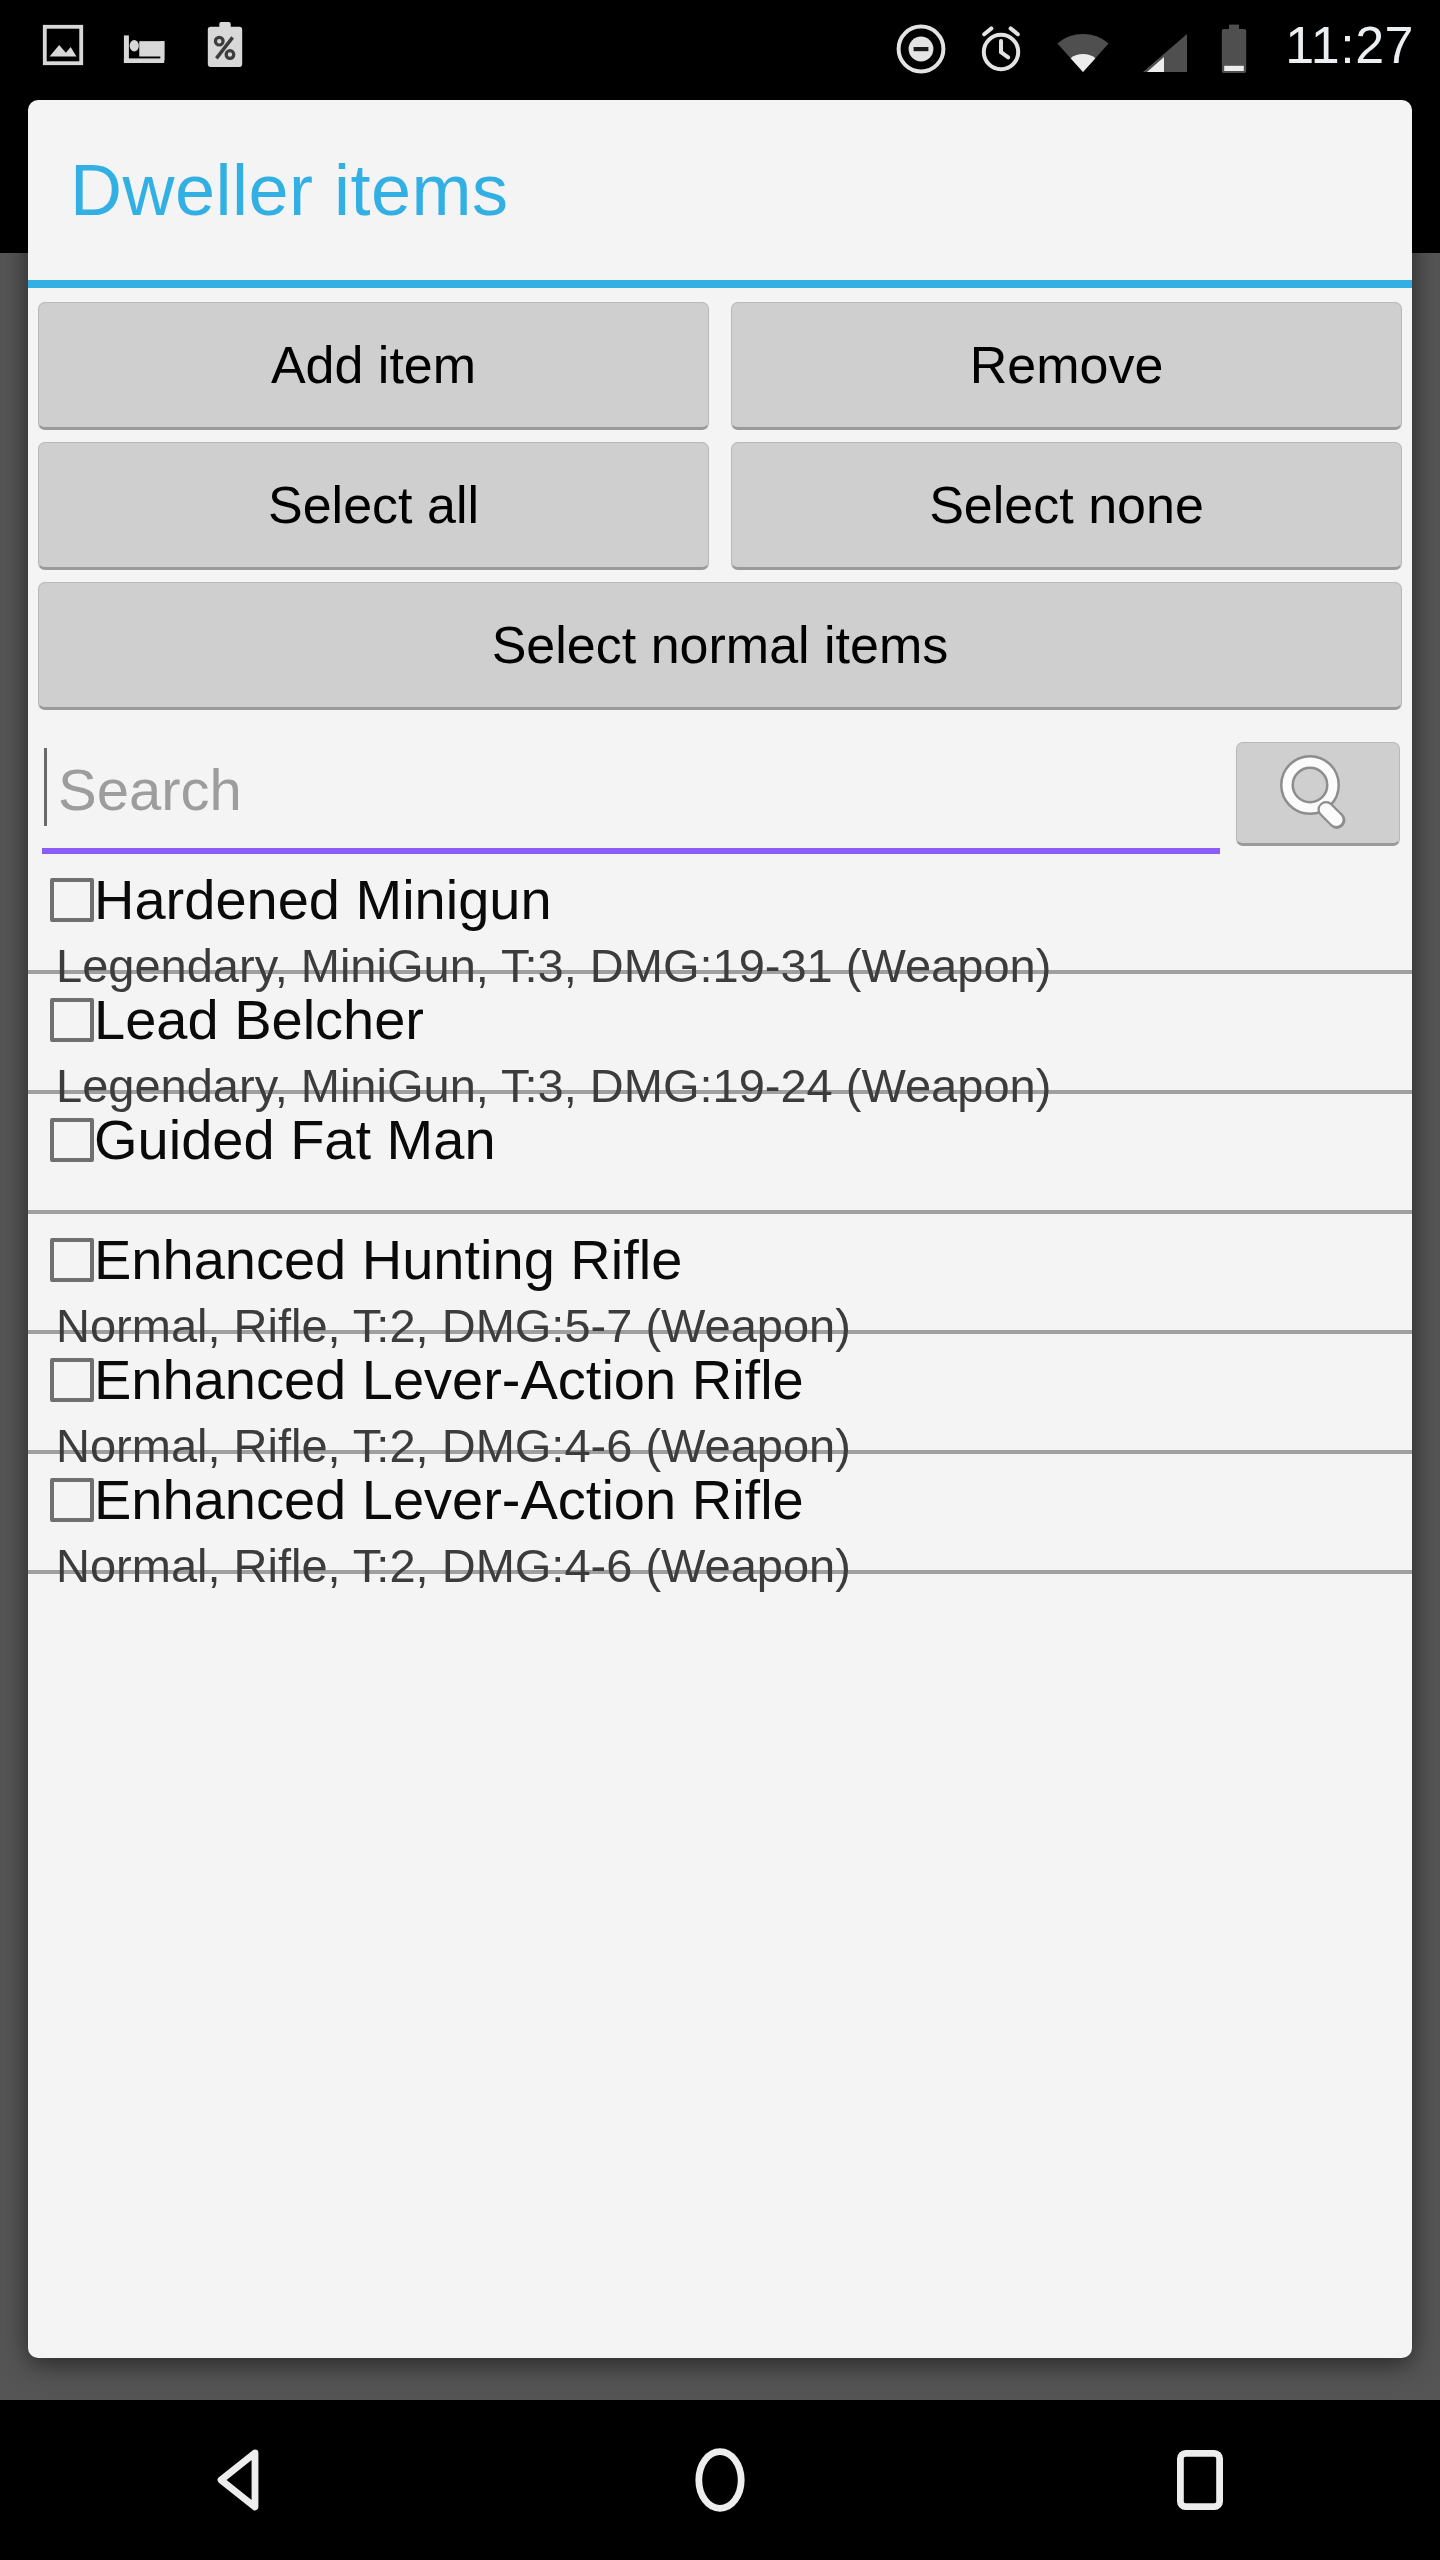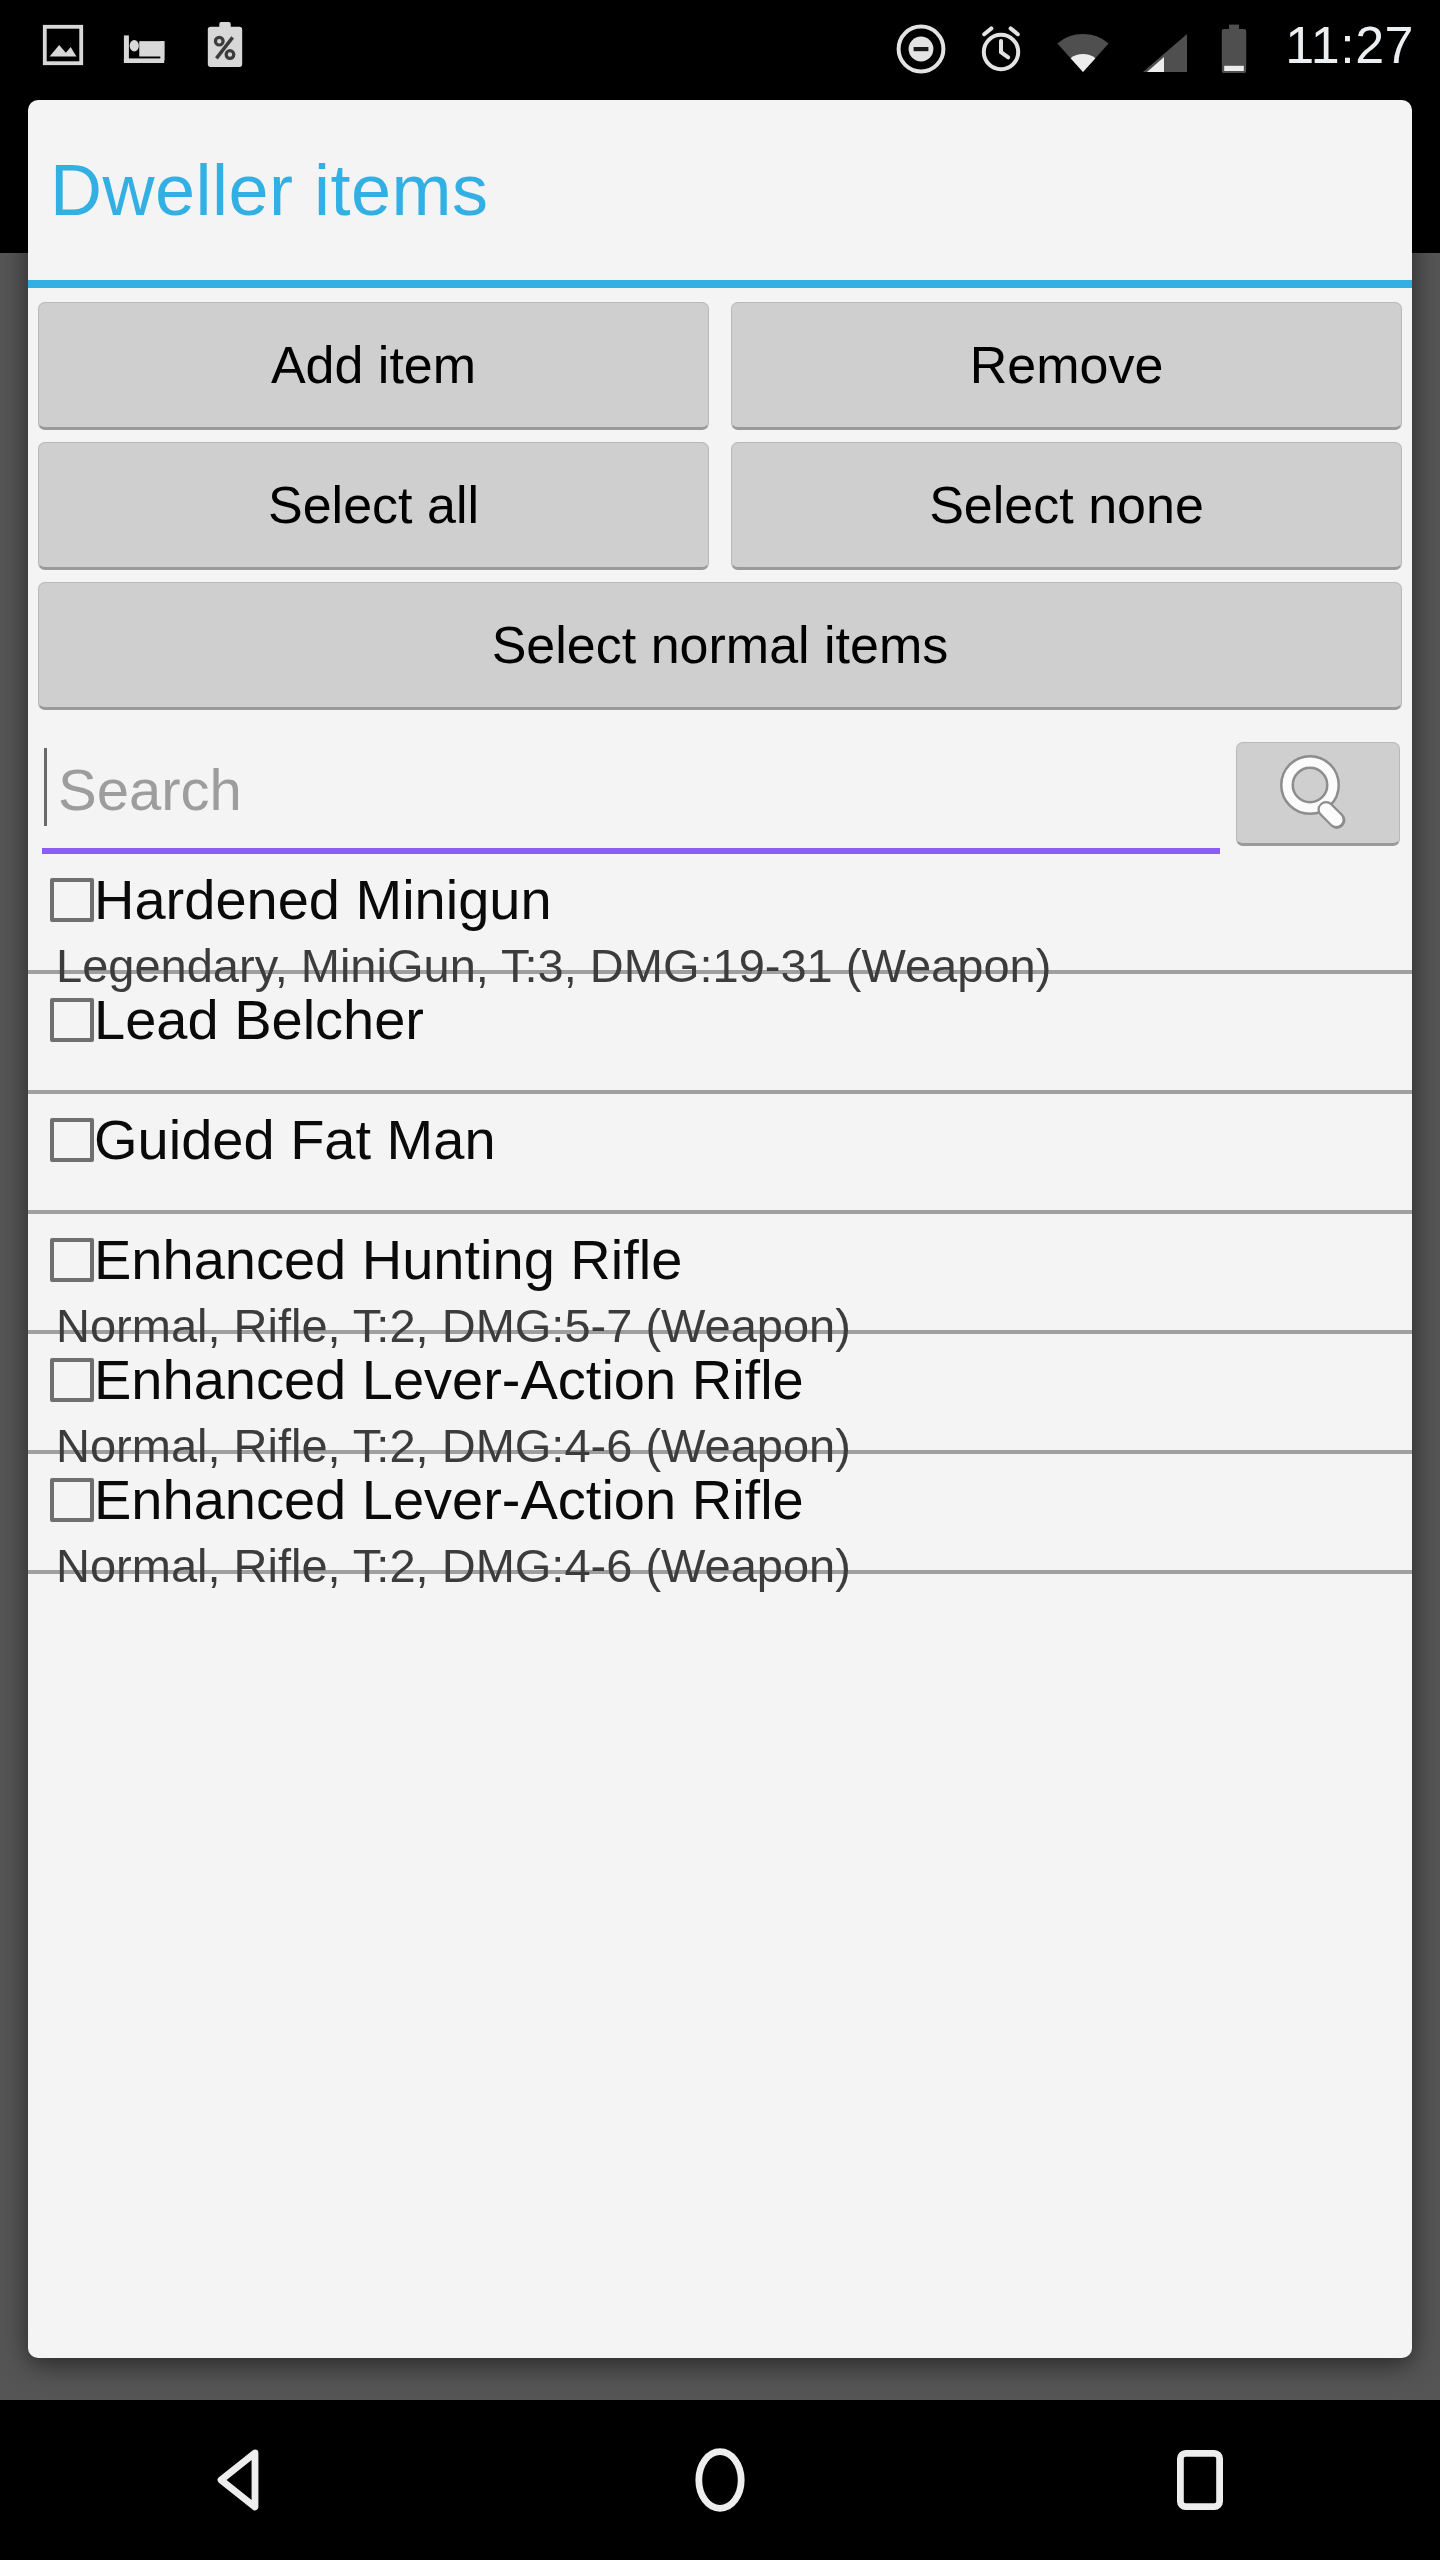--- a/index.html
+++ b/index.html
@@ -37,21 +37,21 @@
   
   .dialog{
     position:absolute;left:28px;top:100px;width:1384px;height:2258px;
     background:#f4f4f4;border-radius:10px;
     box-shadow:0 6px 26px rgba(0,0,0,0.55);
     box-sizing:border-box;overflow:hidden;
     display:flex;flex-direction:column;
   }
   .dlg-title-wrap{
     height:180px;flex:0 0 auto;display:flex;align-items:center;
-    padding-left:22px;box-sizing:border-box;
+    padding-left:42px;box-sizing:border-box;
   }
   .dlg-title{
     color:#33b0e3;font-size:72px;font-weight:400;letter-spacing:0.5px;
   }
   .dlg-rule{height:8px;background:#33b0e3;flex:0 0 auto;}
   .dlg-body{
     flex:1 1 auto;display:flex;flex-direction:column;
     padding:0;box-sizing:border-box;overflow:hidden;border-radius:9px;
   }
   
@@ -214,20 +214,21 @@
           <div class="cbox"></div>
           <div class="item-name">Hardened Minigun</div>
         </div>
         <div class="item-sub">Legendary, MiniGun, T:3, DMG:19-31 (Weapon)</div>
       </div>
       <div class="item">
         <div class="item-top">
           <div class="cbox"></div>
           <div class="item-name">Lead Belcher</div>
         </div>
+        <div class="item-sub">Legendary, MiniGun, T:3, DMG:19-24 (Weapon)</div>
       </div>
       <div class="item">
         <div class="item-top">
           <div class="cbox"></div>
           <div class="item-name">Guided Fat Man</div>
         </div>
       </div>
       <div class="item">
         <div class="item-top">
           <div class="cbox"></div>

